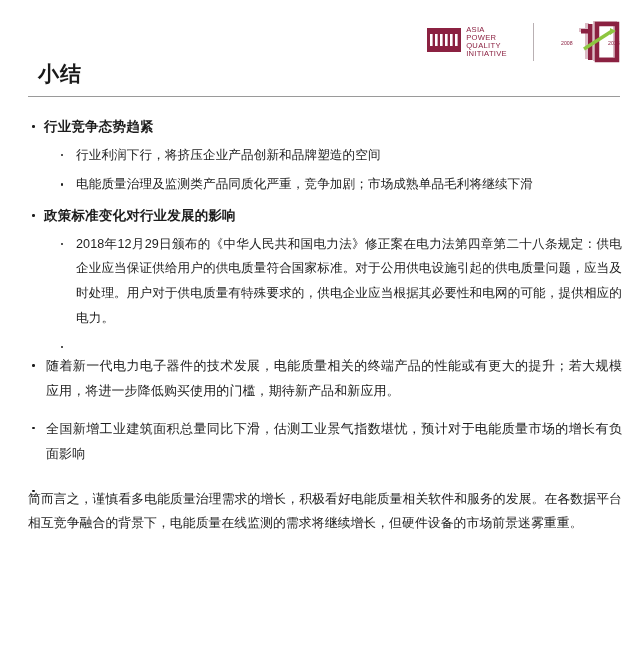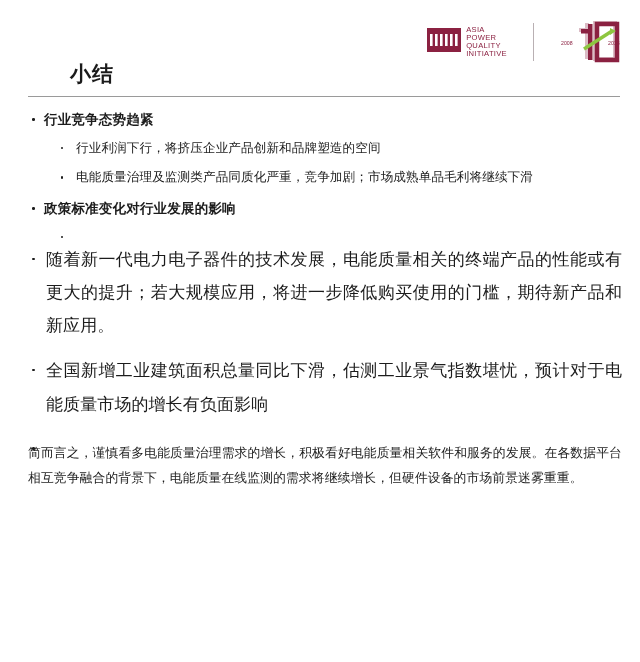--- a/index.html
+++ b/index.html
@@ -66,36 +66,35 @@
   
   .title {
     position: absolute;
     left: 38px;
     top: 60px;
     font-size: 21px;
     font-weight: bold;
     color: #1a1a1a;
     letter-spacing: 1px;
     font-family: "Liberation Sans", "DejaVu Sans", sans-serif;
-    margin-left: 32px;
   }
   .title-rule {
     position: absolute;
     left: 28px;
     top: 96px;
     width: 592px;
     height: 1px;
     background: #9a9a9a;
   }
 
   
   .content {
     position: absolute;
     left: 28px;
-    top: 101px;
+    top: 108px;
     width: 594px;
   }
   .lvl1, .lvl2, .plain {
     position: relative;
     color: #1c1c1c;
   }
   .lvl1 {
     padding-left: 16px;
     font-size: 13.5px;
     font-weight: bold;
@@ -127,21 +126,21 @@
     left: 5px;
     top: 0.86em;
     width: 2.4px;
     height: 2.4px;
     background: #1c1c1c;
     border-radius: 50%;
   }
   .lvl-mid {
     padding-left: 18px;
     margin-left: 0;
-    font-size: 17px;
+    font-size: 13px;
     line-height: 1.95;
     position: relative;
     color: #1c1c1c;
     margin-top: 12px;
     margin-bottom: 12px;
     letter-spacing: 0.1px;
     text-align: justify;
   }
   .lvl-mid .dot {
     position: absolute;
@@ -233,20 +232,24 @@
       <span class="dot"></span>
       <span>电能质量治理及监测类产品同质化严重，竞争加剧；市场成熟单品毛利将继续下滑</span>
     </div>
 
     <div class="lvl1">
       <span class="dot"></span>
       <span>政策标准变化对行业发展的影响</span>
     </div>
     <div class="lvl2">
       <span class="dot"></span>
+      <span>2018年12月29日颁布的《中华人民共和国电力法》修正案在电力法第四章第二十八条规定：供电企业应当保证供给用户的供电质量符合国家标准。对于公用供电设施引起的供电质量问题，应当及时处理。用户对于供电质量有特殊要求的，供电企业应当根据其必要性和电网的可能，提供相应的电力。</span>
+    </div>
+    <div class="lvl2">
+      <span class="dot"></span>
     </div>
 
     <div class="spacer-sm"></div>
 
     <div class="lvl-mid">
       <span class="dot"></span>
       <span>随着新一代电力电子器件的技术发展，电能质量相关的终端产品的性能或有更大的提升；若大规模应用，将进一步降低购买使用的门槛，期待新产品和新应用。</span>
     </div>
     <div class="lvl-mid">
       <span class="dot"></span>

